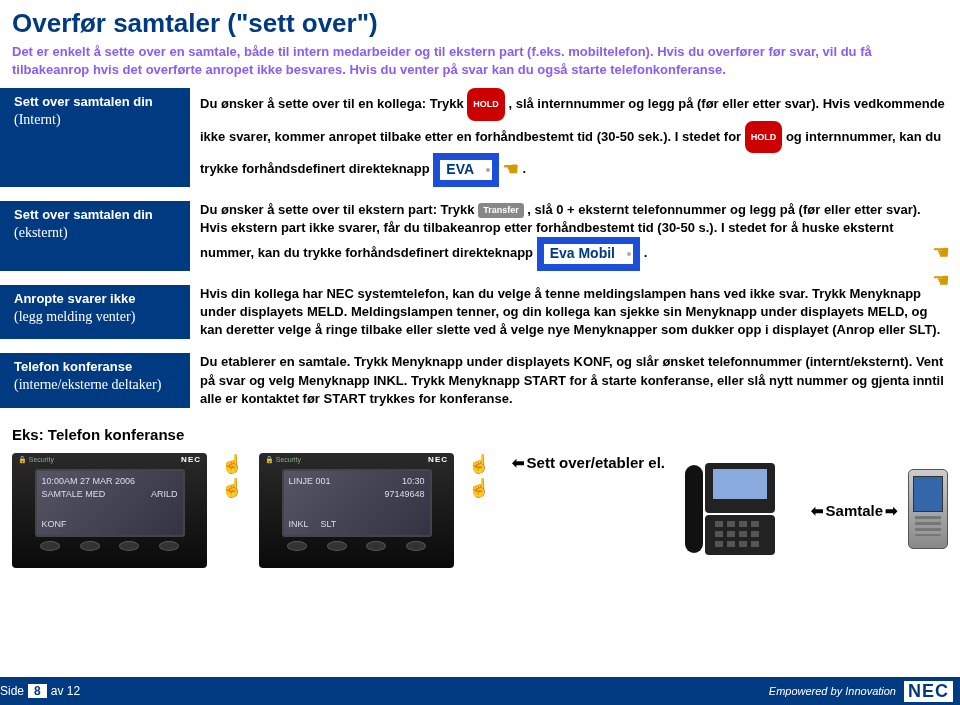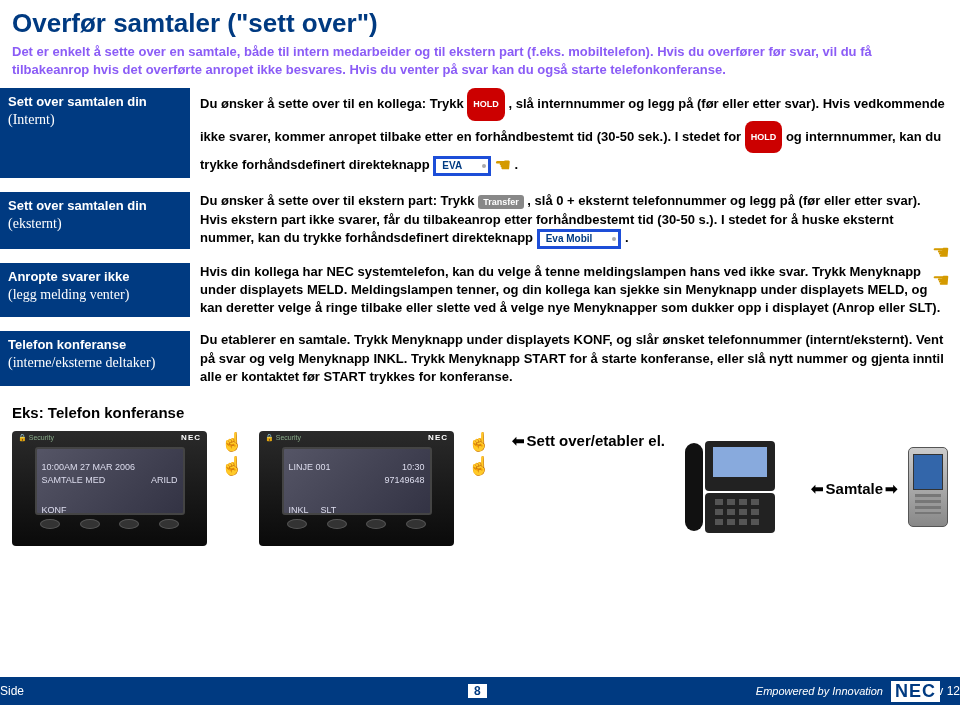--- a/index.html
+++ b/index.html
@@ -2,60 +2,60 @@
 <html><head>
 <meta charset="utf-8">
 <style>
   * { margin: 0; padding: 0; box-sizing: border-box; }
   body { font-family: Arial, sans-serif; width: 960px; height: 705px; background: #fff; position: relative; overflow: hidden; }
   
   .header-title { font-size: 26px; font-weight: bold; color: #003a81; padding: 8px 12px 4px; }
   .header-desc { font-size: 13px; font-weight: bold; color: #8b5cf6; padding: 0 12px 10px; line-height: 1.35; }
   
   .section { display: flex; margin: 0 0 14px 0; }
-  .section-label { background: #003a81; color: #fff; font-size: 13px; font-weight: bold; padding: 6px 8px; width: 190px; flex-shrink: 0; line-height: 1.3; }
+  .section-label { background: #003a81; color: #fff; font-size: 13px; font-weight: bold; padding: 6px 14px; width: 190px; flex-shrink: 0; line-height: 1.3; }
   .section-label .sub { font-weight: normal; font-size: 14px; display:block;font-family:Liberation Serif, serif; }
   .section-body { font-size: 13px; font-weight: bold; color: #000; padding: 0 10px; line-height: 1.4; flex: 1; }
   
   .btn-pill { display: inline-block; background: #cc0000; color: #fff; font-size: 9px; font-weight: bold; padding: 10px 6px; border-radius: 8px; vertical-align: middle; }
   .btn-gray { display: inline-block; background: #888; color: #fff; font-size: 9px; font-weight: bold; padding: 1px 5px; border-radius: 3px; vertical-align: middle; }
-  .btn-white { display: inline-block; background: #fff; border: 3px solid #1d4ed8; color: #003a81; font-size: 10px; font-weight: bold; padding: 0 26px 0 6px; vertical-align: middle; position:relative; }
+  .btn-white { display: inline-block; background: #fff; border: 7px solid #1d4ed8; color: #003a81; font-size: 14px; font-weight: bold; padding: 0 18px 0 6px; vertical-align: middle; position:relative; }
   .btn-white::after { content:""; position:absolute; right:2px; top:40%; width:4px; height:4px; border-radius:50%; background:#aaa;}
   
   .hand { display: inline-block; font-size: 18px; color: #d49a00; vertical-align: middle; }
   
   .example-label { font-size: 15px; font-weight: bold; padding: 4px 12px; }
   
   .phones-row { display: flex; align-items: flex-start; padding: 6px 12px 0; gap: 10px; position: relative; }
   .phone-device { width: 195px; height: 115px; background: linear-gradient(#2a2a2a,#0a0a0a); border-radius: 4px; position: relative; overflow:hidden; }
   .phone-top { height: 14px; display:flex; align-items:center; justify-content:space-between; padding:0 6px; }
   .security { color:#8a8; font-size:7px; display:flex; align-items:center; gap:2px;}
   .nec-brand { color:#fff; font-size:8px; font-weight:bold; letter-spacing:1px;}
-  .phone-screen { margin: 2px auto 0; width: 150px; height: 68px; background: linear-gradient(135deg,#556,#334); border: 2px solid #444; border-radius: 3px; color: #dde; font-size: 9px; padding: 12px 5px; line-height: 1.4; }
+  .phone-screen { margin: 2px auto 0; width: 150px; height: 68px; background: linear-gradient(135deg,#556,#334); border: 2px solid #444; border-radius: 3px; color: #dde; font-size: 9px; padding: 4px 5px; line-height: 1.4; }
   .phone-screen .line2 { display:flex; justify-content:space-between;}
   .phone-screen .bottom { margin-top: 18px; display:flex; gap:12px;}
   .phone-btns { display:flex; justify-content:space-around; padding:4px 18px 0;}
   .phone-btns .pb { width:20px; height:10px; background:#333; border-radius:50%; border:1px solid #555;}
   
   .hand-icon { width:32px; display:flex; flex-direction:column; align-items:center; font-size:18px; color:#d49a00; gap:2px;}
   
   .caption-block { font-size: 15px; font-weight: bold; padding-left: 6px; line-height:1.3;text-align:right; }
   .arrow-l::before { content:"⬅"; margin-right:2px;}
   .arrow-r::after { content:"➡"; margin-left:2px;}
   
   .desk-phone { width: 120px; height: 110px; position:relative; }
   .desk-phone svg { width:100%; height:100%; }
   
   .mobile-phone { width: 40px; height: 80px; background: linear-gradient(#ccc,#888); border:1px solid #555; border-radius:5px; position:relative; margin-top:16px;}
   .mobile-phone .ms { width:30px; height:36px; background:#36a; margin:6px auto 0; border:1px solid #333;}
   .mobile-phone .mk { width:26px; height:20px; margin:4px auto 0; background:repeating-linear-gradient(#777,#777 3px,#999 3px,#999 6px);}
   
-  .footer { position: absolute; bottom: 0; left: 0; right: 0; height: 28px; background: #003a81; color: #fff; display: flex; align-items: center; justify-content: space-between; font-size: 12px; }
+  .footer { position: absolute; bottom: 0; left: 0; right: 0; height: 28px; background: #003a81; color: #fff; display: flex; align-items: center; justify-content: flex-start; font-size: 12px; }
   .footer .page-box { background: #fff; color: #003a81; padding: 0 6px; margin: 0 4px; font-weight: bold; }
-  .footer .right { position: absolute; right: 20px; display: flex; align-items: center; gap: 8px; font-style: italic; font-size: 11px; }
+  .footer .right { position: absolute; right: 7px; display: flex; align-items: center; gap: 8px; font-style: italic; font-size: 11px; }
   .footer .nec-logo { font-style: normal; font-weight: bold; font-size: 18px; letter-spacing: 1px; background:#fff; color:#003a81; padding:0 4px;}
   
   .side-hands { position:absolute; right:10px; top:240px; display:flex; flex-direction:column; gap:4px; font-size:20px; color:#d49a00;}
 </style>
 </head>
 <body>
 
 <div class="header-title">Overfør samtaler ("sett over")</div>
 <div class="header-desc">Det er enkelt å sette over en samtale, både til intern medarbeider og til ekstern part (f.eks. mobiltelefon). Hvis du overfører før svar, vil du få tilbakeanrop hvis det overførte anropet ikke besvares. Hvis du venter på svar kan du også starte telefonkonferanse.</div>
 

